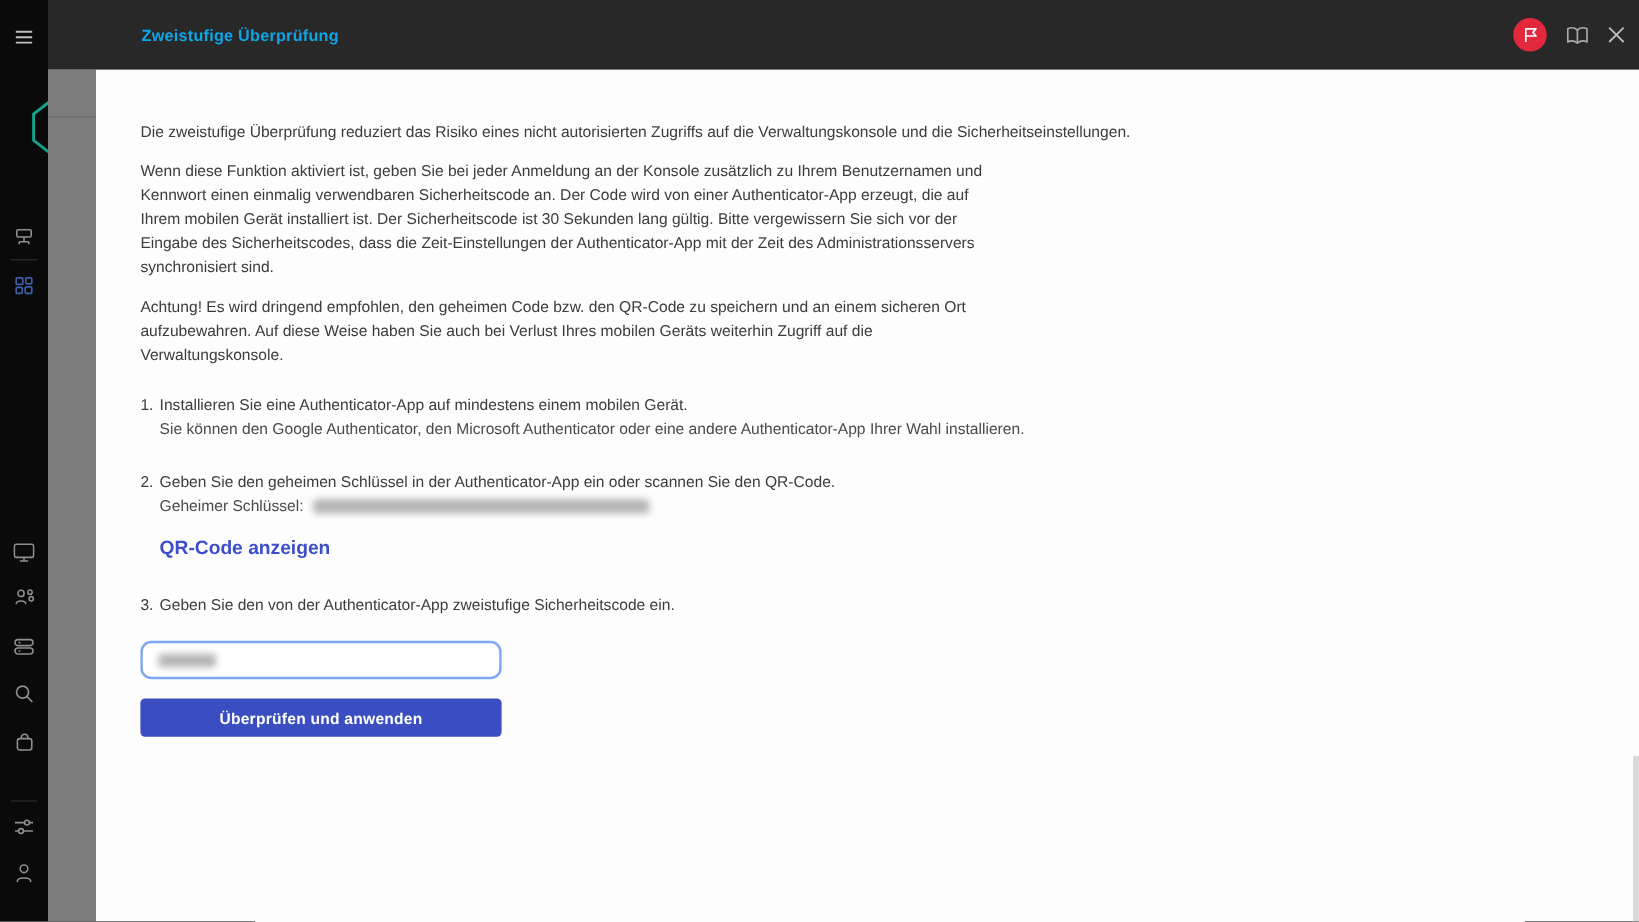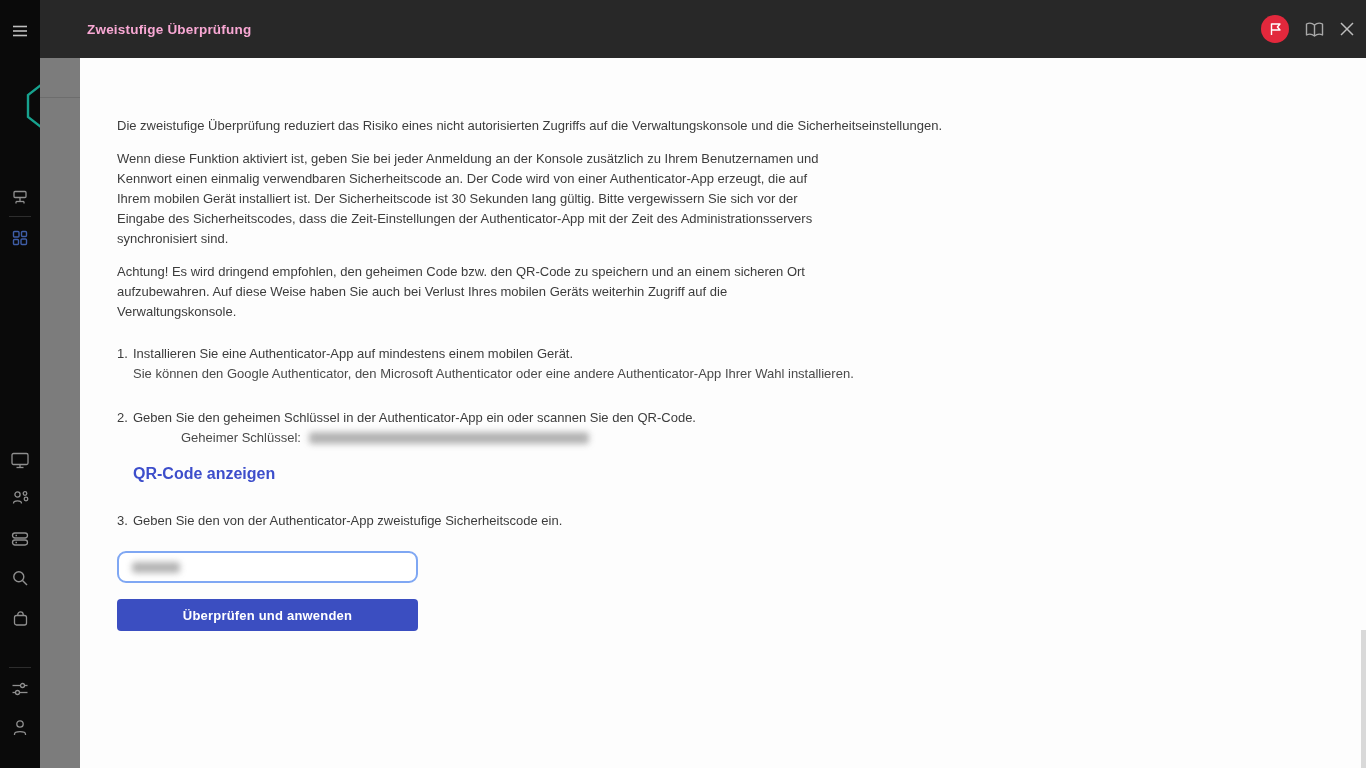--- a/index.html
+++ b/index.html
@@ -20,21 +20,21 @@
   .rail .divider {
     position:absolute; left:9px; width:22px; height:1px; background:#2d2d2d;
   }
   .logo-partial { position:absolute; left:26px; top:84px; }
   
   .topbar {
     position:absolute; left:40px; top:0; width:1326px; height:58px;
     background:#282828; z-index:4; display:flex; align-items:center;
   }
   .topbar-title {
-    margin-left:47px; color:#f9a8d4; font-size:13.5px; font-weight:700;
+    margin-left:78px; color:#0ea5e9; font-size:13.5px; font-weight:700;
     letter-spacing:.2px;
   }
   .topbar-actions {
     position:absolute; right:12px; top:0; height:58px;
     display:flex; align-items:center; gap:16px;
   }
   .badge-circle {
     width:28px; height:28px; border-radius:50%; background:#e2283c;
     display:flex; align-items:center; justify-content:center; cursor:pointer;
   }
@@ -47,34 +47,34 @@
   .dim-strip::after {
     content:""; position:absolute; left:0; top:39px; width:100%; height:1px;
     background:#6d6d6d;
   }
   
   .panel {
     position:absolute; left:80px; top:58px; width:1286px; height:710px;
     background:#fdfdfd; z-index:3;
   }
   .content {
-    padding:58px 40px 0 37px; font-size:13px; line-height:20px; color:#3c3c3c;
+    padding:42px 40px 0 37px; font-size:13px; line-height:20px; color:#3c3c3c;
   }
   .para { white-space:pre-line; }
   .para + .para { margin-top:13px; }
   .section-header {
     margin-top:12px; display:flex; align-items:center; gap:10px;
     font-size:16px; color:#303030; cursor:pointer; height:22px;
   }
   .steps { margin-top:22px; list-style:none; }
   .step { display:flex; }
   .step + .step { margin-top:24px; }
   .step .num { width:16px; flex:0 0 16px; }
   .step .sub { color:#4a4a4a; }
-  .secret-row { display:flex; align-items:center;margin-left:48px; }
+  .secret-row { display:flex; align-items:center; }
   .redacted-blur {
     display:inline-block; background:#9b9b9b; border-radius:3px;
     filter:blur(3px); opacity:.75;
   }
   .secret-redacted { width:280px; height:12px; margin-left:8px; }
   .qr-link {
     display:inline-block; margin:16px 0 0 16px; color:#3d4ecb;
     font-weight:700; font-size:16px; cursor:pointer; text-decoration:none;
   }
   .step3 { margin-top:26px; }

